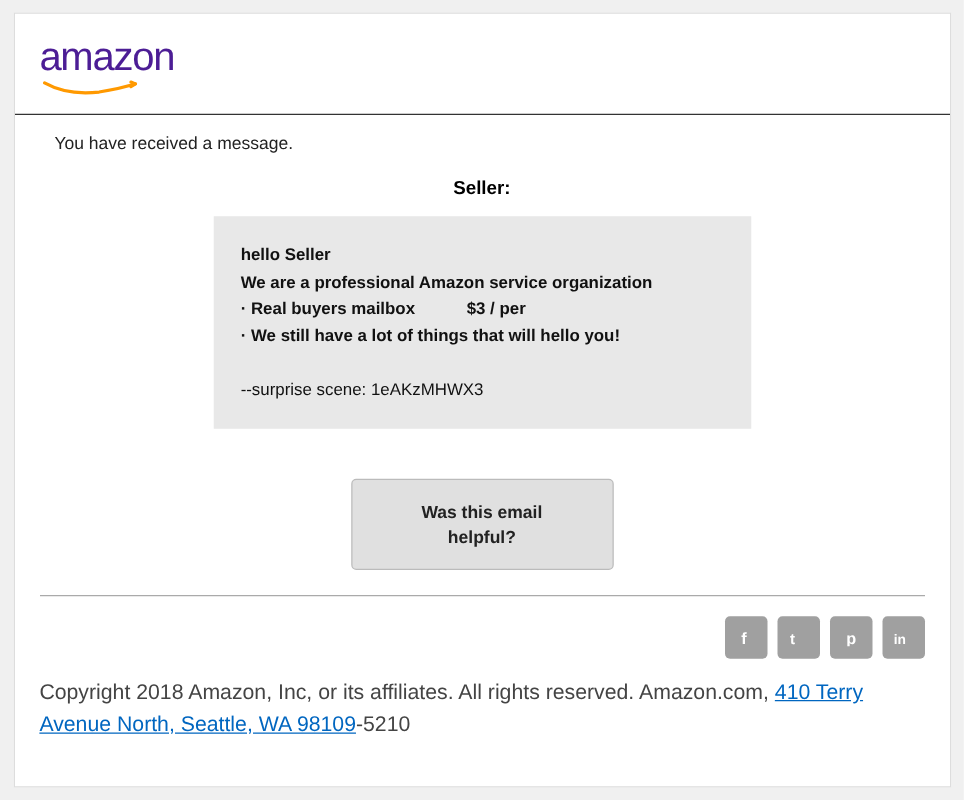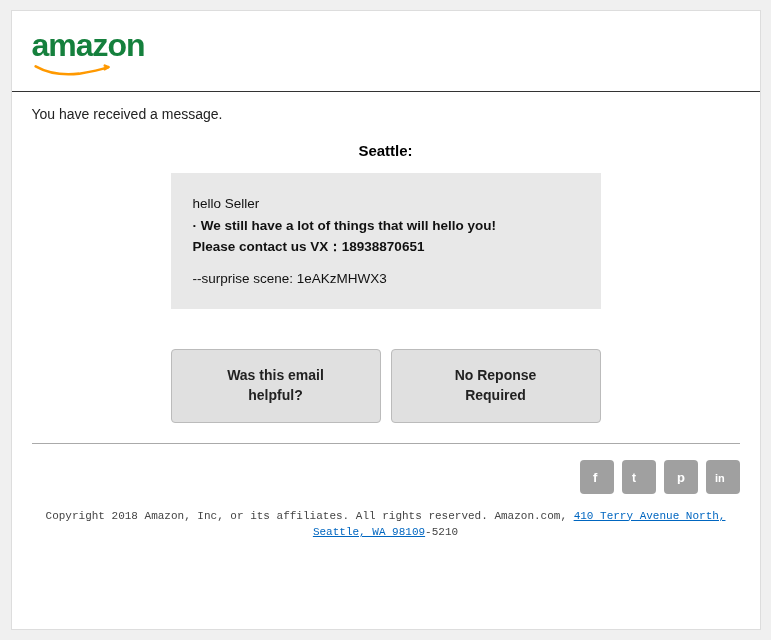--- a/index.html
+++ b/index.html
@@ -24,62 +24,63 @@
       border-bottom: 1px solid #333;
     }
     .amazon-logo {
       display: flex;
       flex-direction: column;
       align-items: flex-start;
       width: 110px;
     }
     .logo-text {
       font-size: 32px;
-      font-weight: bold;
-      color: #15803d;
+      font-weight: normal;
+      color: #4c1d95;
       letter-spacing: -1px;
       line-height: 1;
       text-align: center;
     }
     .logo-smile {
       width: 80px;
       height: 14px;
       margin-top: 2px;
     }
     .received-msg {
       padding: 14px 20px 10px 20px;
       font-size: 14px;
       color: #222;
+      margin-left: 12px;
     }
     .message-section {
       padding: 10px 20px 20px 20px;
     }
     .message-label {
       text-align: center;
       font-weight: bold;
       font-size: 15px;
       margin-bottom: 14px;
     }
     .message-box {
       background: #e8e8e8;
       margin: 0 auto;
       padding: 20px 22px;
       width: 430px;
       font-size: 13.5px;
       color: #111;
       line-height: 1.6;
     }
     .message-box .greeting {
-      font-weight: normal;
+      font-weight: bold;
     }
     .message-box .bold-line {
       font-weight: bold;
     }
     .message-box .scene-line {
-      margin-top: 10px;
+      margin-top: 22px;
     }
     .buttons-section {
       display: flex;
       justify-content: center;
       gap: 10px;
       padding: 20px 20px 16px 20px;
     }
     .action-btn {
       background: #e0e0e0;
       border: 1px solid #bbb;
@@ -117,25 +118,23 @@
       background: #a0a0a0;
       border-radius: 4px;
       display: flex;
       align-items: center;
       justify-content: center;
       color: #fff;
       font-size: 16px;
       cursor: pointer;
     }
     .copyright {
-      font-size: 11px;
+      font-size: 17px;
       color: #444;
-      text-align: center;
       line-height: 1.5;
-      font-family: Liberation Mono, monospace;
     }
     .copyright a {
       color: #0066c0;
       text-decoration: underline;
     }
   </style>
 </head>
 <body>
 
 <div class="email-container">
@@ -149,32 +148,32 @@
         <path d="M100 3 L105 5 L100 8" fill="none" stroke="#FF9900" stroke-width="3.5" stroke-linecap="round" stroke-linejoin="round"></path>
       </svg>
     </div>
   </div>
 
   <div class="received-msg">
     <span>You have received a message.</span>
   </div>
 
   <div class="message-section">
-    <div class="message-label">Seattle:</div>
+    <div class="message-label">Seller:</div>
     <div class="message-box">
       <div class="greeting">hello Seller</div>
+      <div class="bold-line">We are a professional Amazon service organization</div>
+      <div class="bold-line">· Real buyers mailbox&nbsp;&nbsp;&nbsp;&nbsp;&nbsp;&nbsp;&nbsp;&nbsp;&nbsp;&nbsp;&nbsp;$3 / per</div>
       <div class="bold-line">· We still have a lot of things that will hello you!</div>
-      <div class="bold-line">Please contact us VX：18938870651</div>
       <div class="scene-line">--surprise scene: 1eAKzMHWX3</div>
     </div>
   </div>
 
   <div class="buttons-section">
     <button class="action-btn">Was this email<br>helpful?</button>
-    <button class="action-btn">No Reponse<br>Required</button>
   </div>
 
   <hr class="footer-divider">
 
   <div class="footer">
 
     <div class="social-icons">
       <div class="social-icon">
         <svg width="14" height="14" viewBox="0 0 14 14">
             <text x="3" y="12" font-size="13" fill="white" font-family="Arial" font-weight="bold">f</text>

